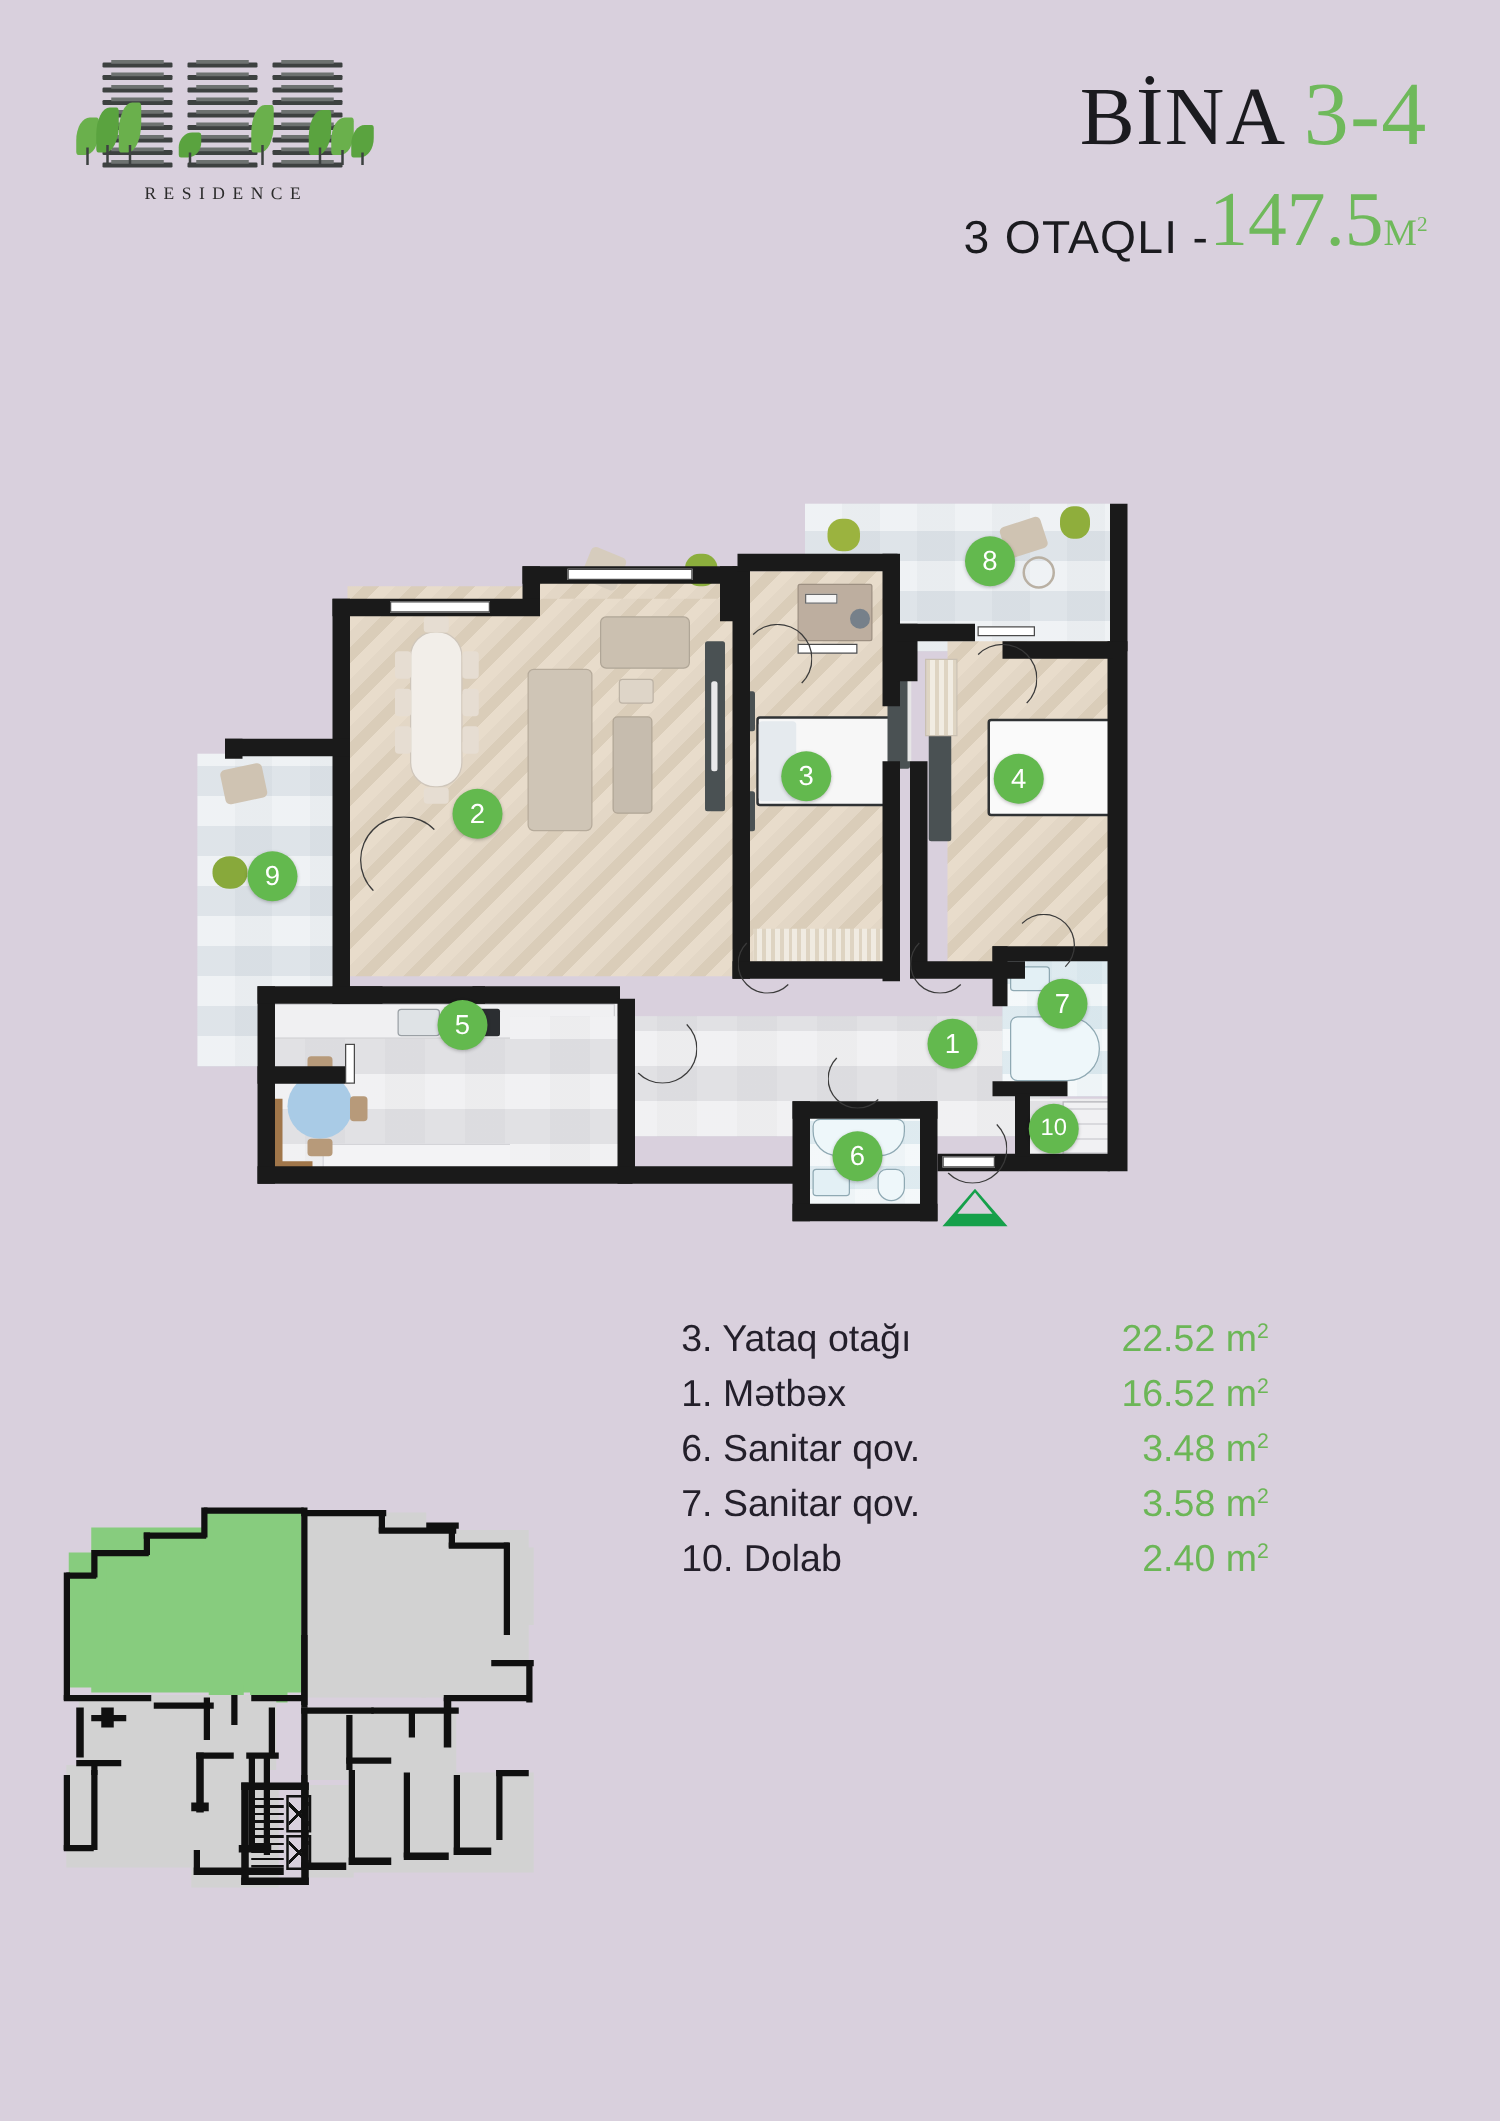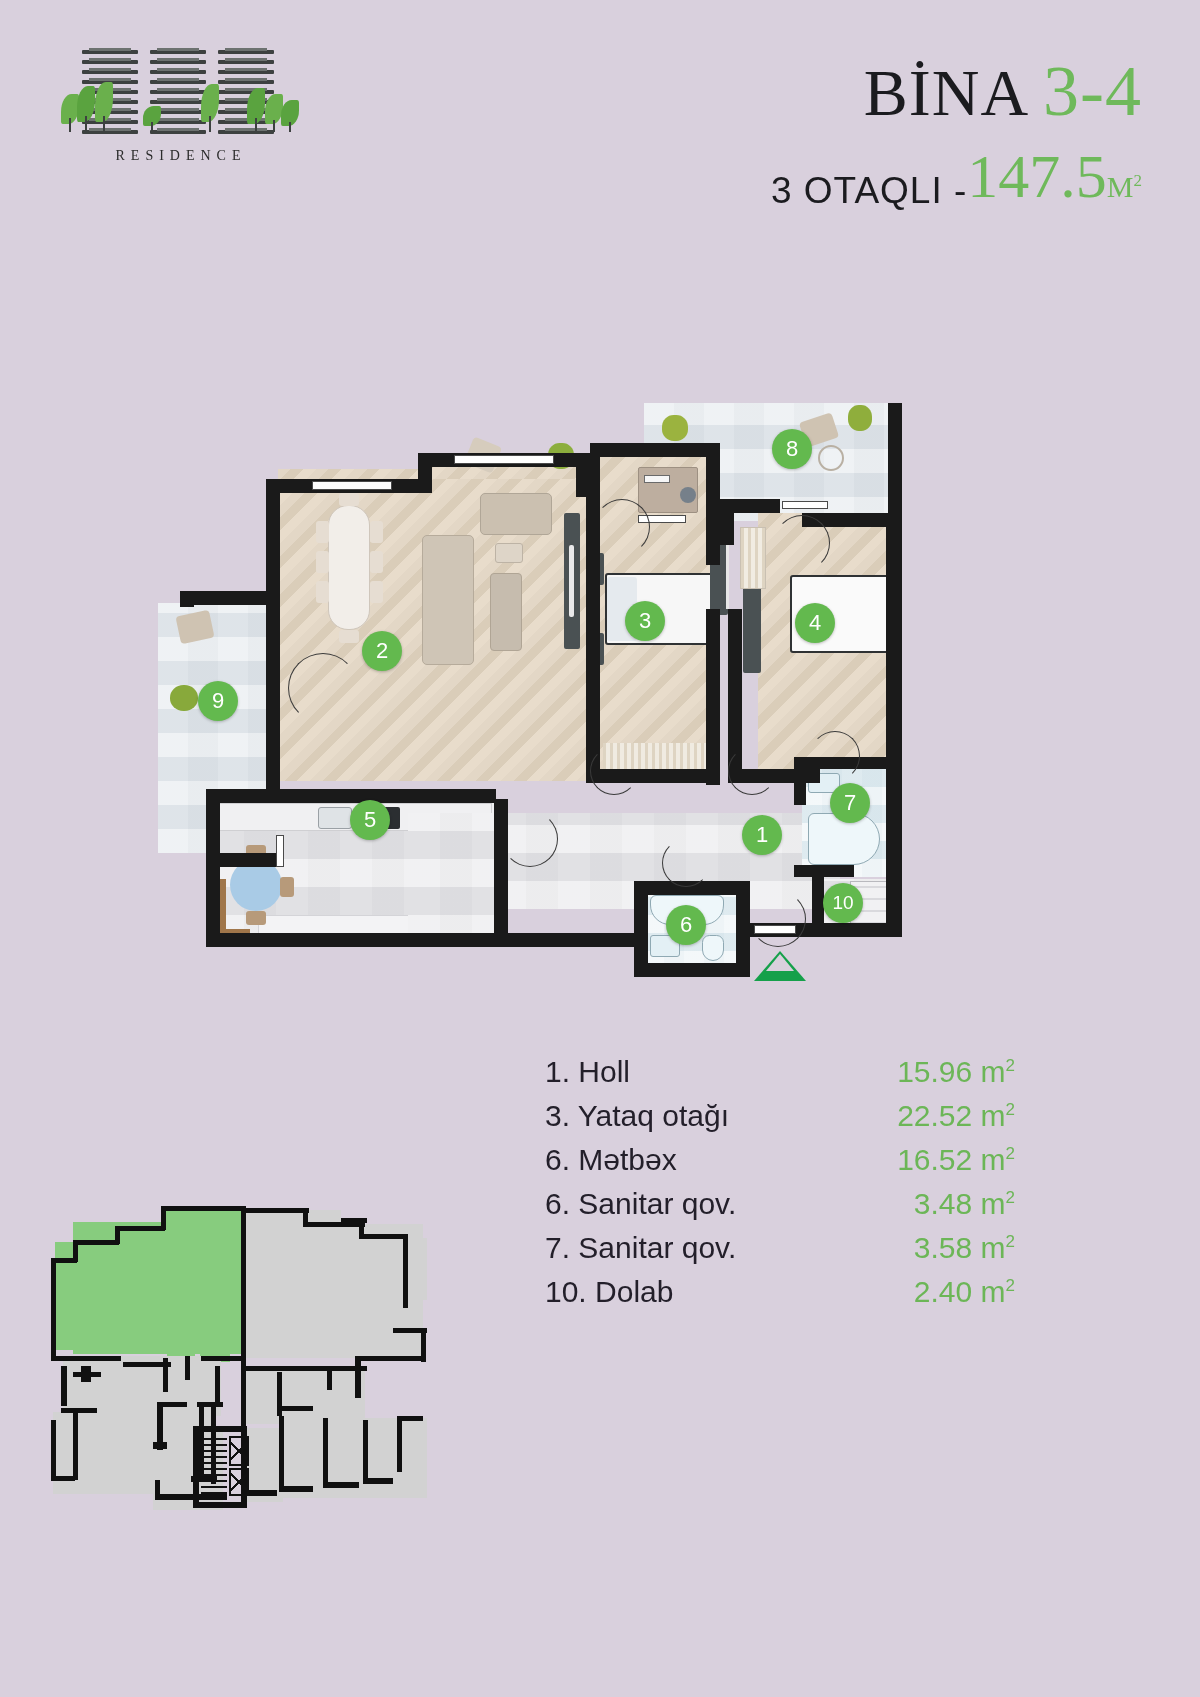--- a/index.html
+++ b/index.html
@@ -336,29 +336,25 @@
   <div class="badge" style="left:200px; top:405px;">5</div>
   <div class="badge" style="left:516px; top:510px;">6</div>
   <div class="badge" style="left:680px; top:388px;">7</div>
   <div class="badge" style="left:622px; top:34px;">8</div>
   <div class="badge" style="left:48px; top:286px;">9</div>
   <div class="badge" style="left:673px; top:488px; font-size:19px;">10</div>
 </div>
 
 <div id="legend">
   <div class="legend-row">
-    <span class="lg-label">1. Holl</span>
-    <span class="lg-value"><span>15.96 m</span><sup>2</sup></span>
-  </div>
-  <div class="legend-row">
     <span class="lg-label">3. Yataq otağı</span>
     <span class="lg-value"><span>22.52 m</span><sup>2</sup></span>
   </div>
   <div class="legend-row">
-    <span class="lg-label">6. Mətbəx</span>
+    <span class="lg-label">1. Mətbəx</span>
     <span class="lg-value"><span>16.52 m</span><sup>2</sup></span>
   </div>
   <div class="legend-row">
     <span class="lg-label">6. Sanitar qov.</span>
     <span class="lg-value"><span>3.48 m</span><sup>2</sup></span>
   </div>
   <div class="legend-row">
     <span class="lg-label">7. Sanitar qov.</span>
     <span class="lg-value"><span>3.58 m</span><sup>2</sup></span>
   </div>

